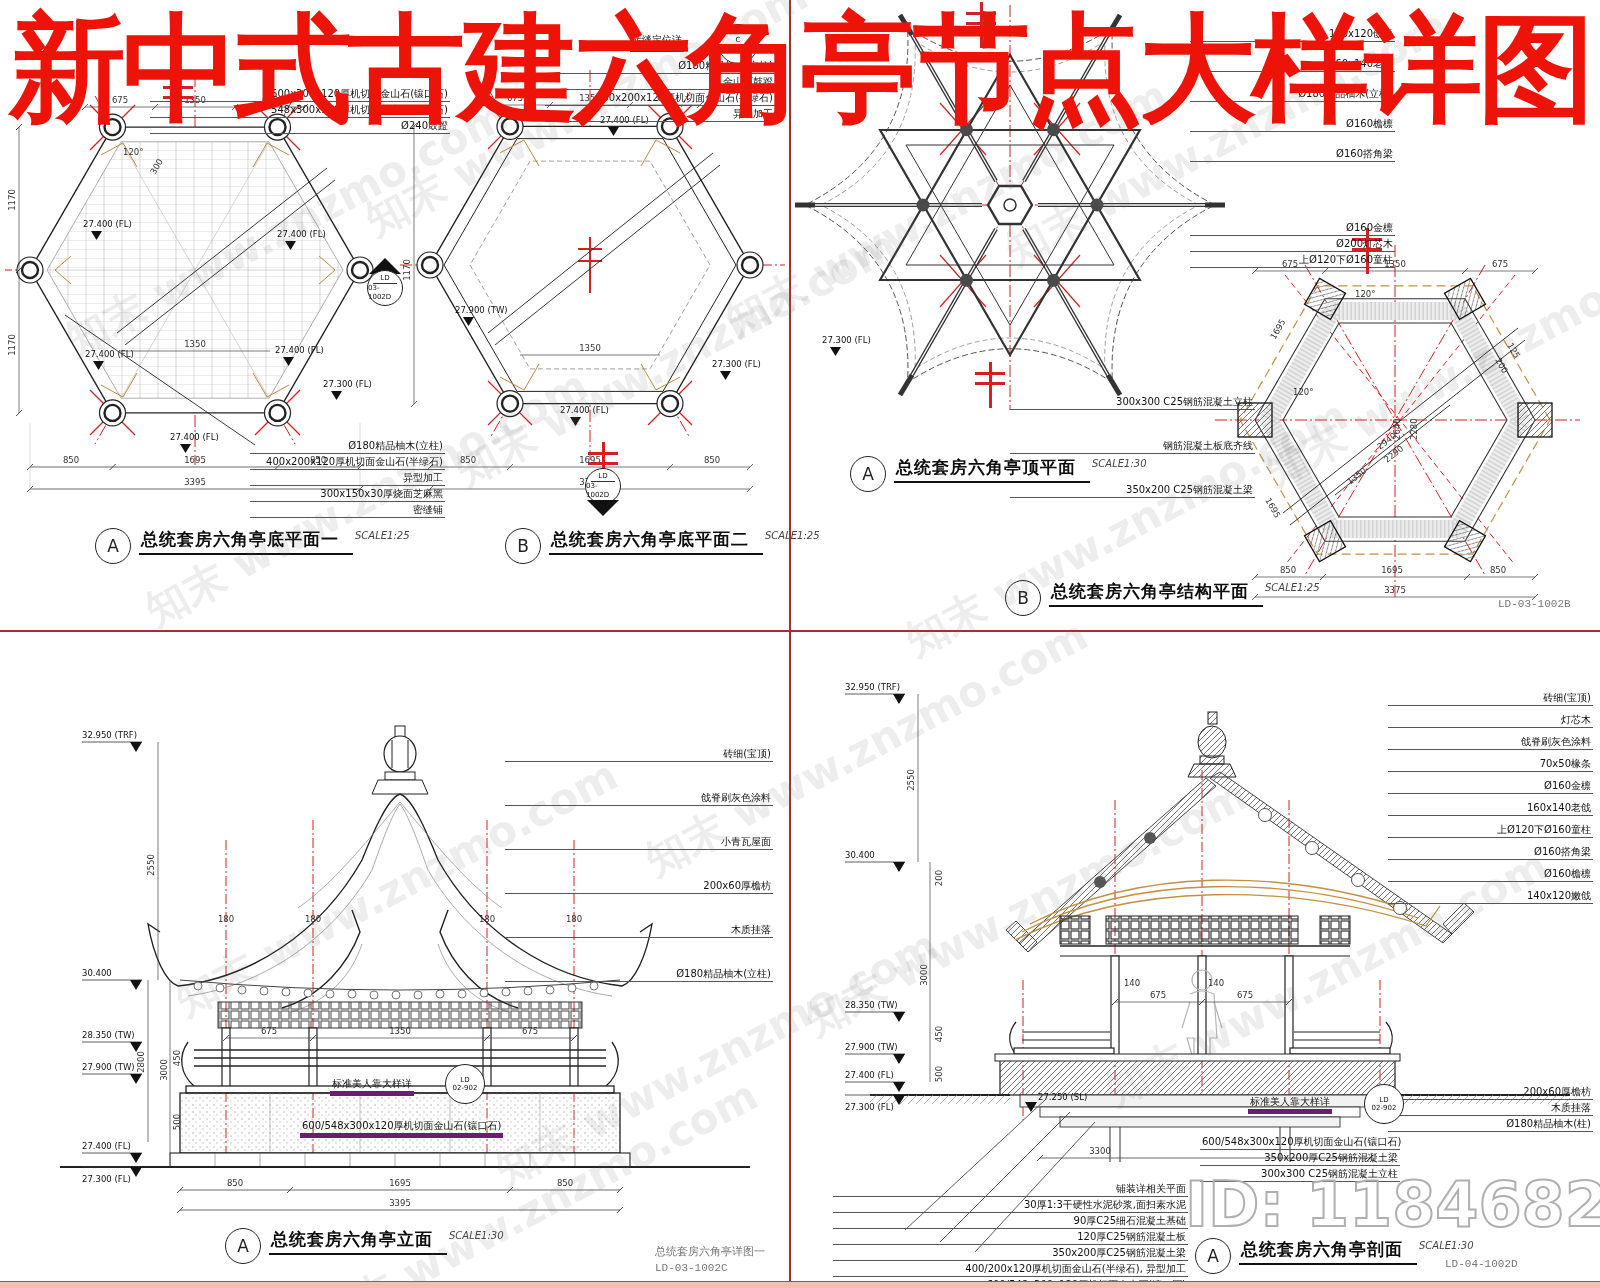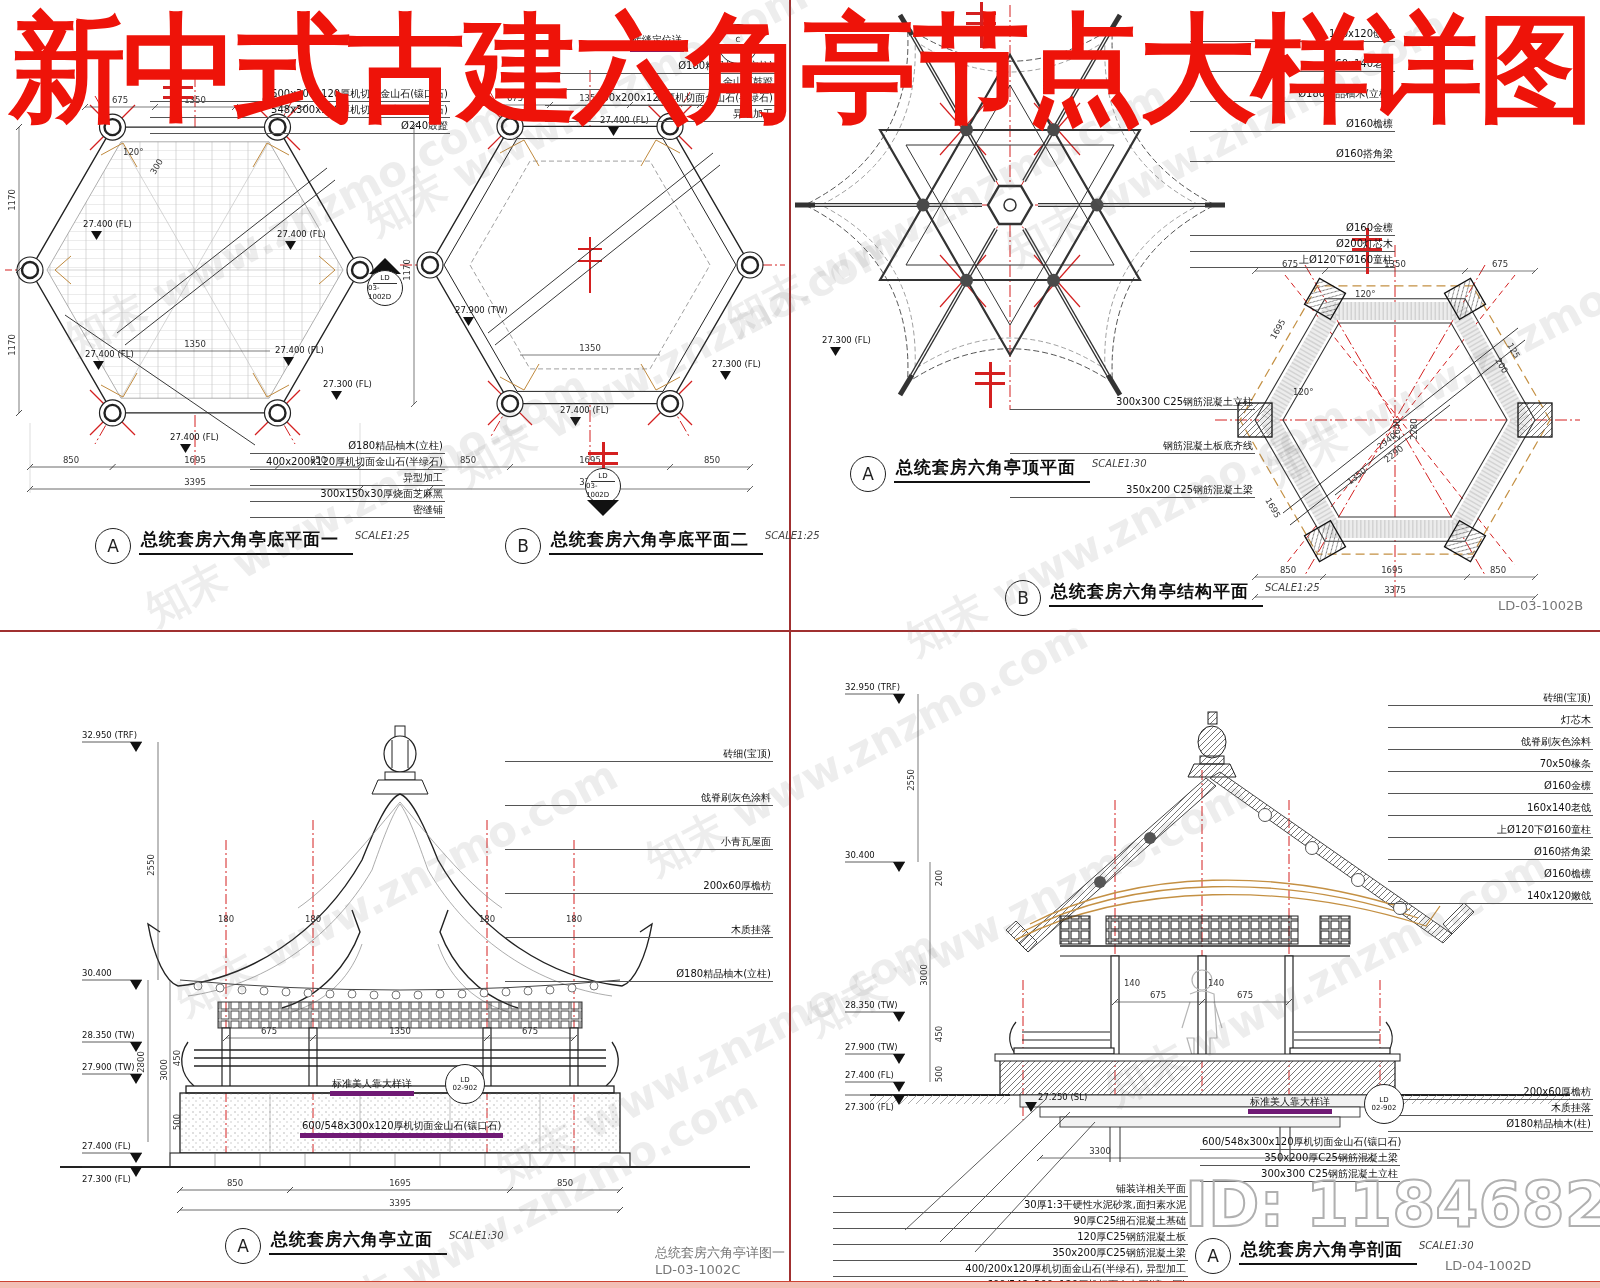--- a/index.html
+++ b/index.html
@@ -51,21 +51,21 @@
   .hdiv{position:absolute;left:0;top:630px;width:1600px;height:2px;background:#a03030;z-index:6;}
   .botband{position:absolute;left:0;top:1281px;width:1600px;height:7px;background:#f3beb5;
       border-top:1px solid #cc4433;z-index:40;}
   
   .wm{position:absolute;font-size:42px;font-weight:bold;color:rgba(110,110,110,0.12);
       transform:rotate(-28deg);white-space:nowrap;z-index:30;pointer-events:none;}
   .wm-id{position:absolute;left:1185px;top:1168px;font-size:62px;font-weight:bold;color:transparent;
       -webkit-text-stroke:2px #b0b0b0;text-shadow:0 0 0 rgba(0,0,0,0);z-index:35;white-space:nowrap;}
   .wm-brand{position:absolute;left:1352px;top:1078px;font-size:112px;font-weight:bold;color:transparent;
       -webkit-text-stroke:2px #a8a8a8;z-index:35;white-space:nowrap;}
-  .sheetnote{position:absolute;font-size:13px;color:#777;z-index:9;white-space:nowrap;}
+  .sheetnote{position:absolute;font-size:11px;color:#777;z-index:9;white-space:nowrap;font-family:Liberation Mono, monospace;}
 </style>
 </head>
 <body>
 
 <div id="sheet">
 
   <svg style="left:5px;top:15px" width="385" height="505" viewBox="0 0 385 505">
     <defs>
       <pattern id="p1b" width="18" height="9" patternUnits="userSpaceOnUse">
         <path d="M0,0H18 M9,0V9" stroke="#bdbdbd" stroke-width="0.6" fill="none"></path>

